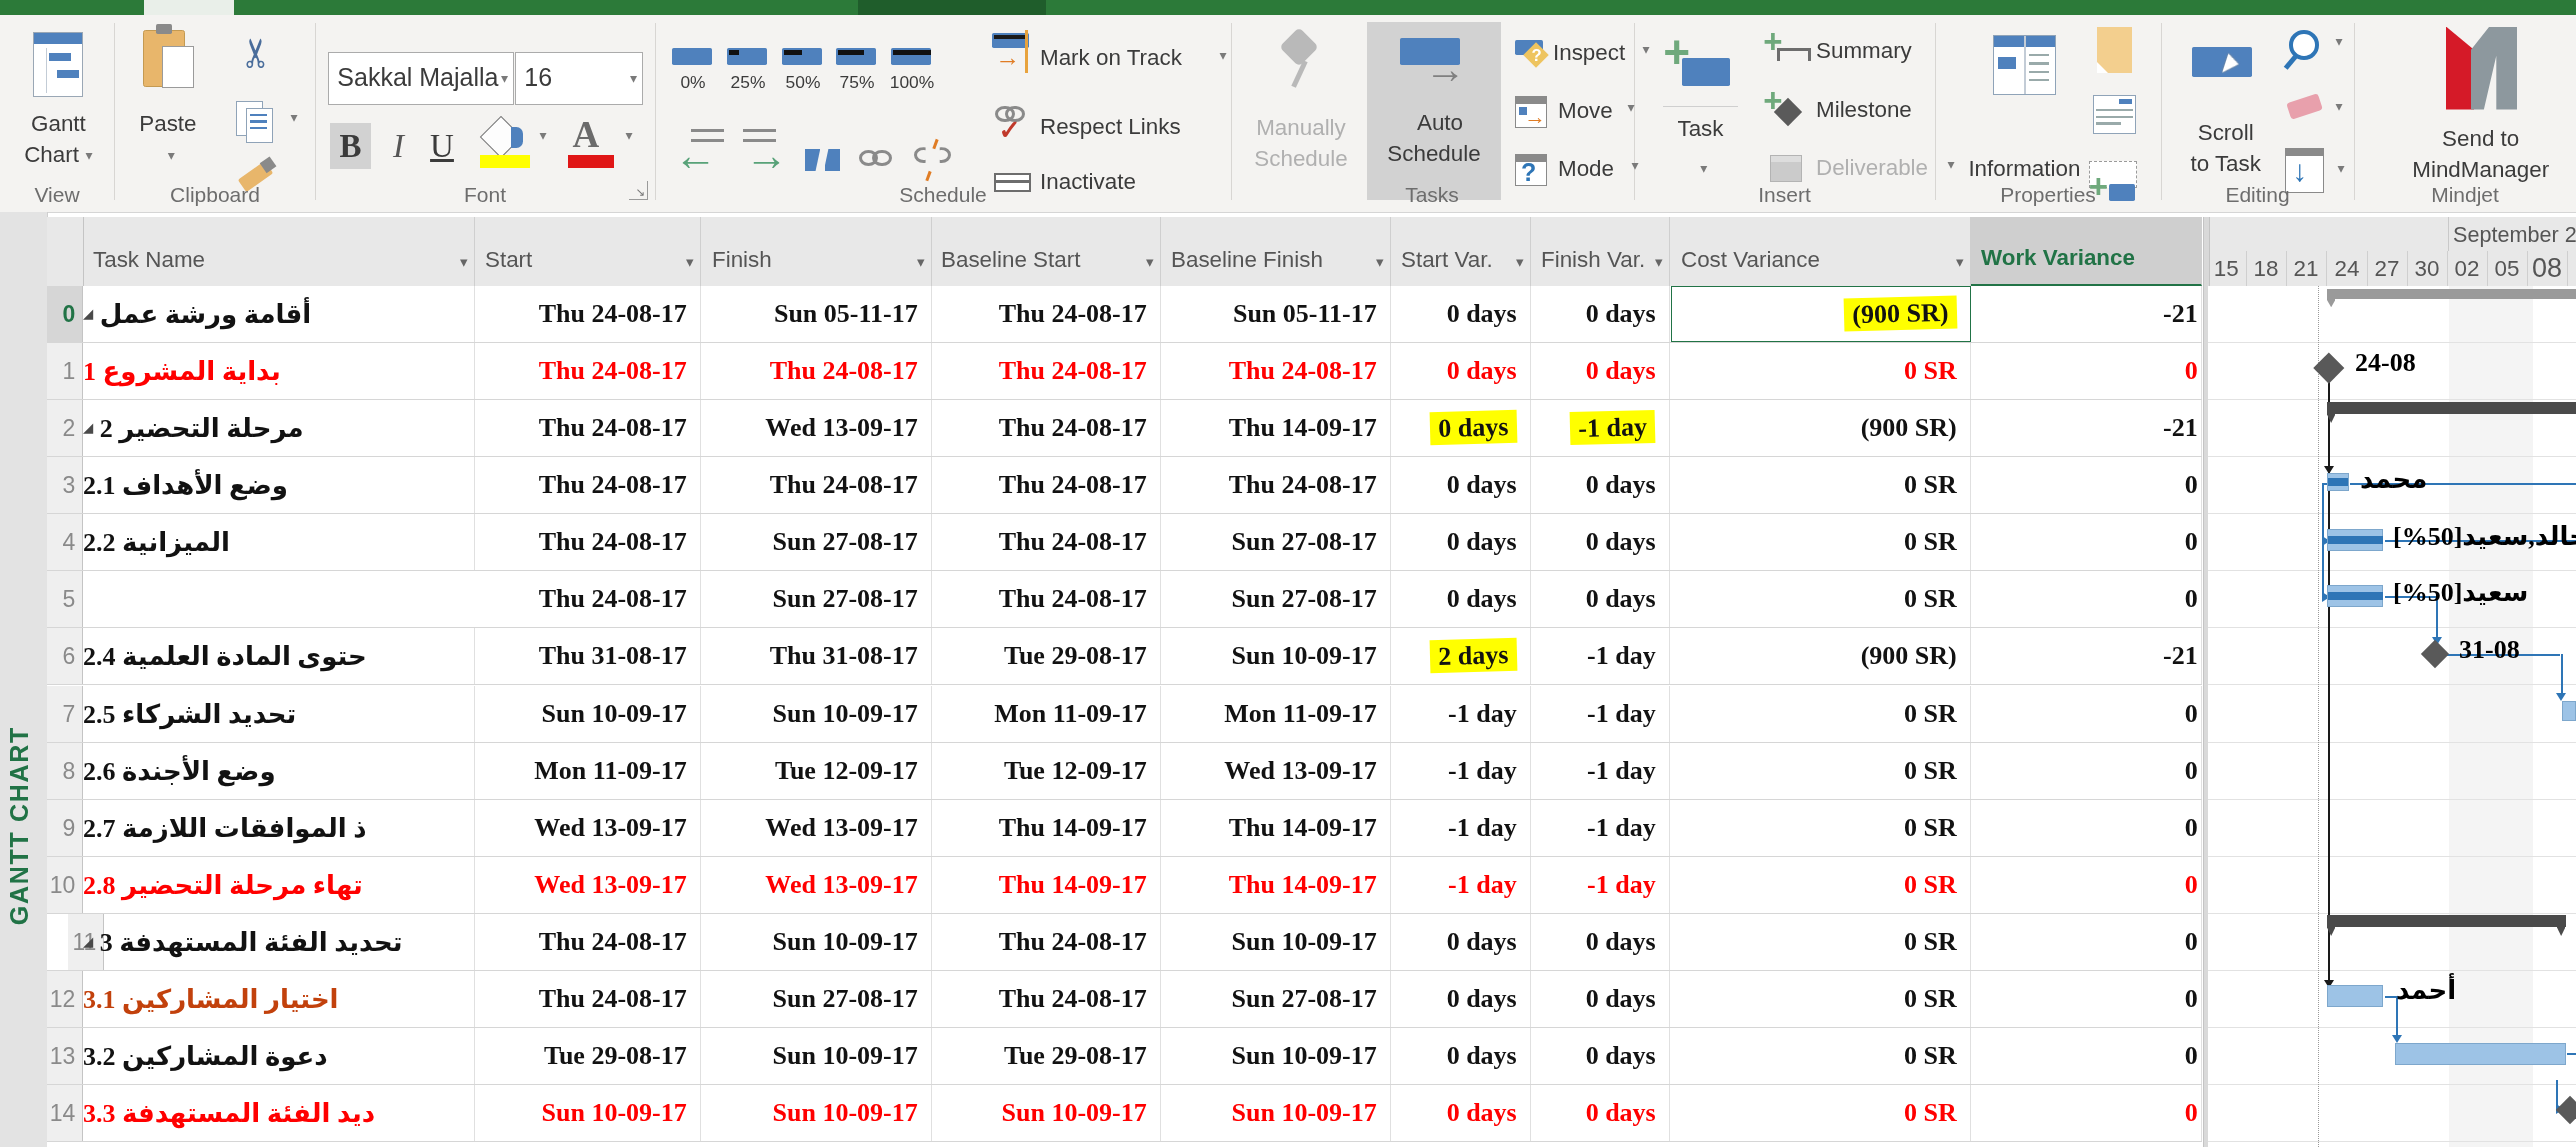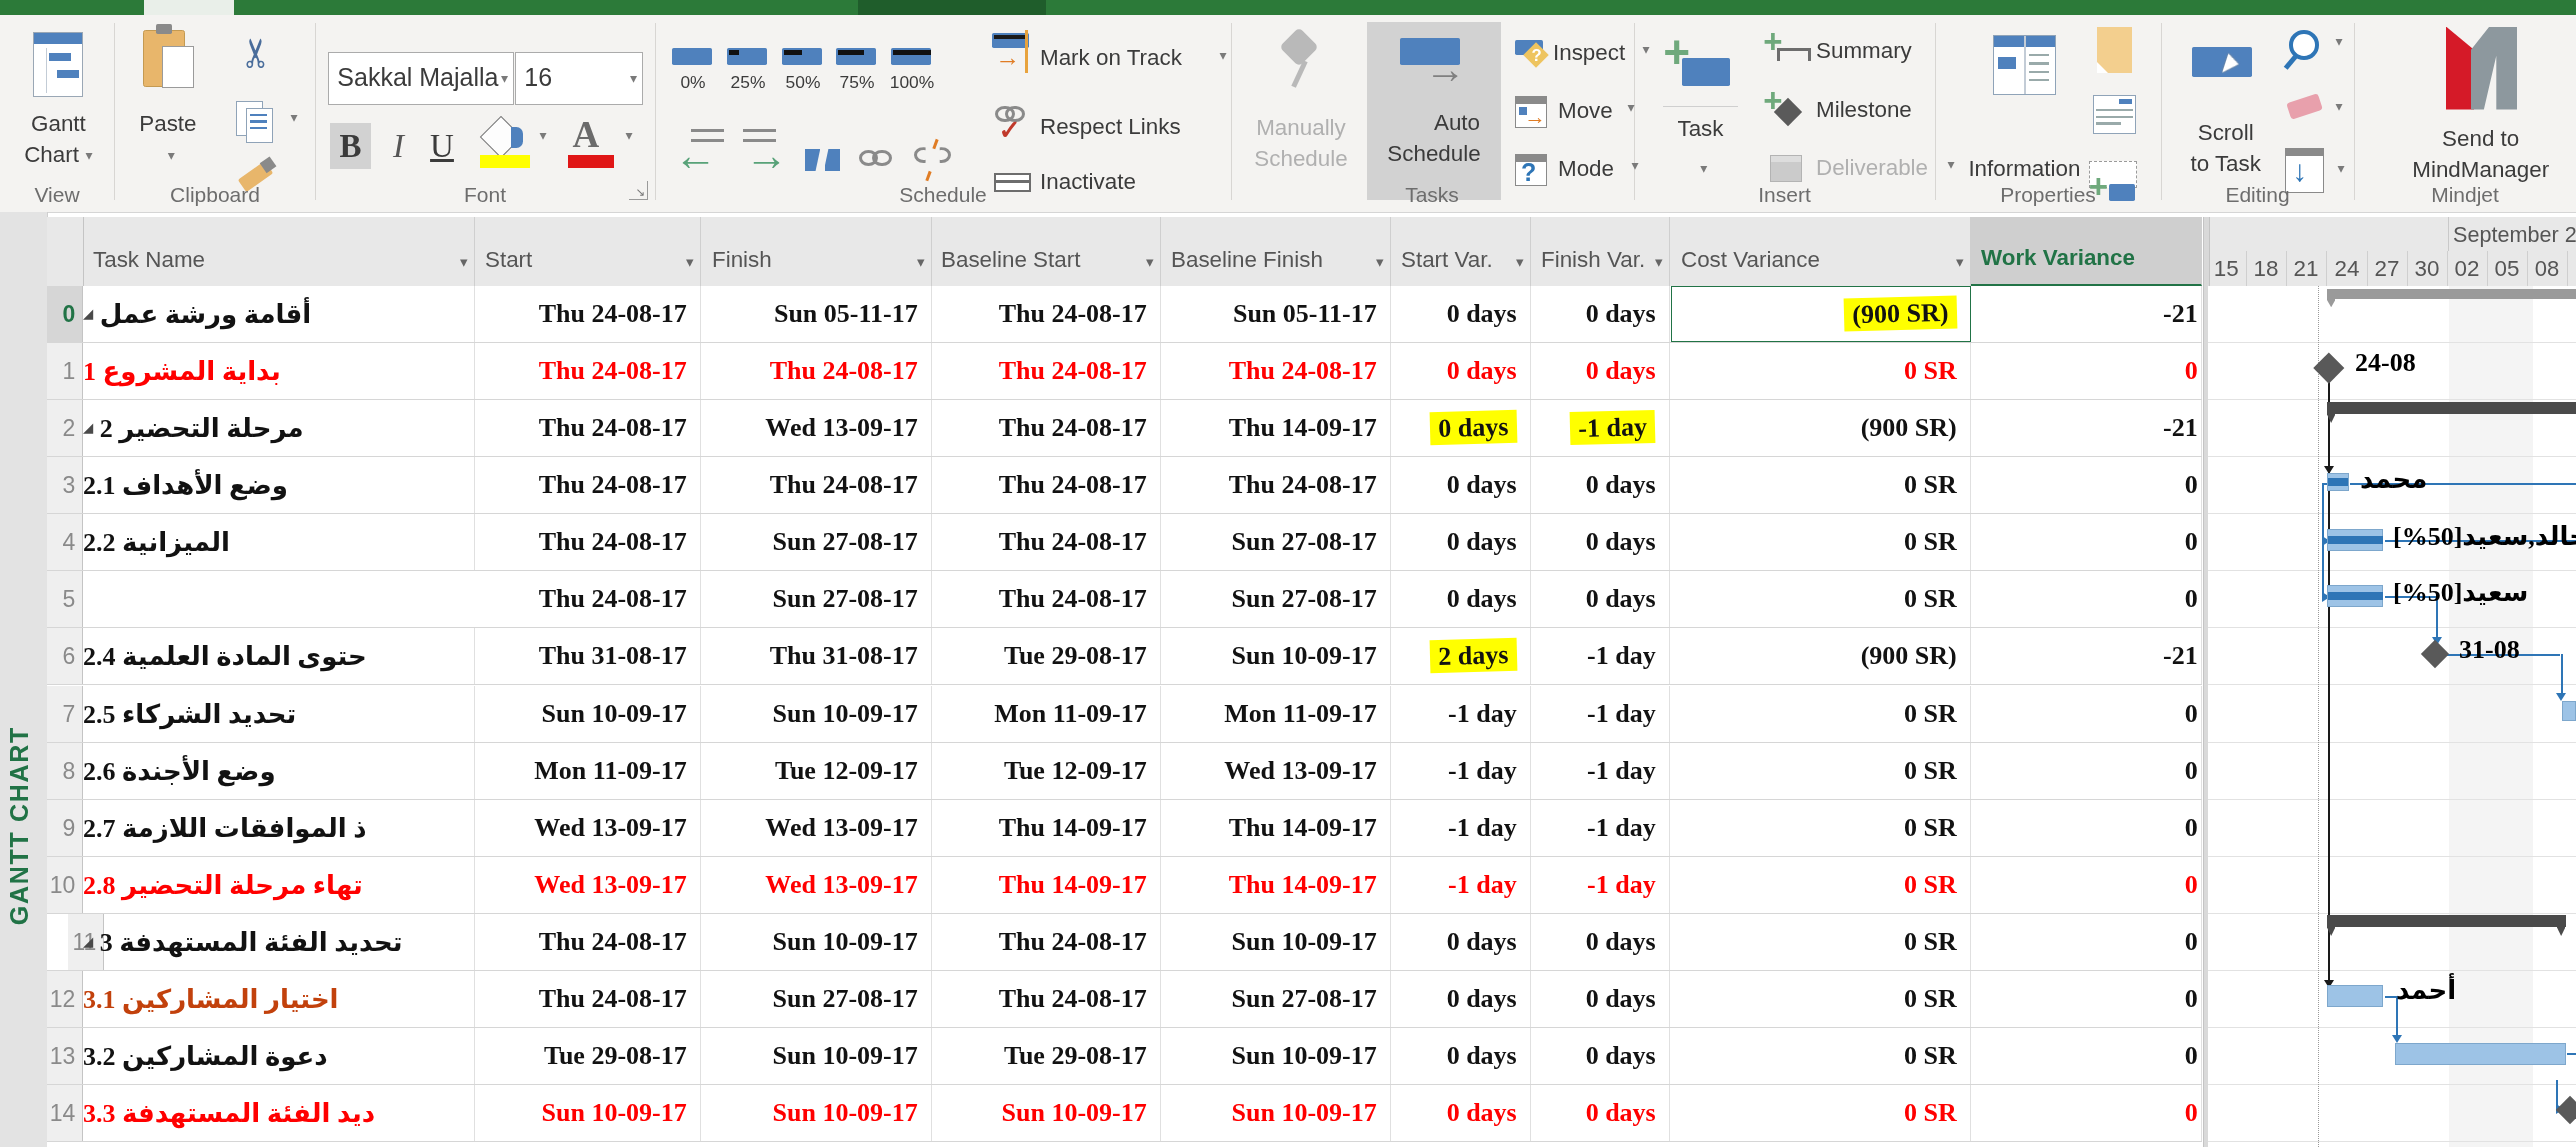--- a/index.html
+++ b/index.html
@@ -221,21 +221,21 @@
       <div class="abs" style="left:16.6px;top:30px;width:5px;height:28px;background:#b9b9b9;transform:rotate(25deg);"></div>
     </div>
     <div class="biglabel dis abs" style="left:0;top:85px;width:116px;">Manually</div>
     <div class="biglabel dis abs" style="left:0;top:116px;width:116px;">Schedule</div>
   </div>
   <div class="abs selbox" style="left:1367px;top:6.6px;width:134px;height:178px;">
     <div class="abs" style="left:33px;top:16.6px;width:66px;height:50px;">
       <div class="bluebar abs" style="left:0;top:0;width:60px;height:26.5px;"></div>
       <span class="abs" style="left:25px;top:8.3px;font-size:41px;font-weight:bold;color:#808080;">→</span>
     </div>
-    <div class="biglabel abs" style="left:0;top:85px;width:146px;margin-left:17px;">Auto</div>
+    <div class="biglabel abs" style="left:0;top:85px;width:146px;">Auto</div>
     <div class="biglabel abs" style="left:0;top:116px;width:134px;">Schedule</div>
   </div>
   <div class="abs" style="left:1515px;top:23px;width:116px;height:46px;">
     <div class="abs" style="left:0;top:1.7px;">
       <div class="bluebar abs" style="left:0;top:0;width:28px;height:15px;"></div>
       <div class="abs" style="left:11.6px;top:6.6px;width:18px;height:18px;background:#eec45f;transform:rotate(45deg);"></div>
       <span class="abs" style="left:16.6px;top:6.6px;font-size:16.6px;font-weight:bold;color:#fff;">?</span>
     </div>
     <span class="itm abs" style="left:38px;top:1.7px;">Inspect</span>
     <span class="dd abs" style="left:121px;top:3.3px;">▾</span>
@@ -408,21 +408,21 @@
   <span class="abs" style="left:245px;top:5px;font-size:21.6px;color:#555;white-space:nowrap;">September 20</span>
   <div id="ticks" class="abs" style="left:0;top:34px;width:368px;height:35px;">
       <div style="left: -1.7px; top: 0px; width: 40px; height: 35px; border-right: 0.8px solid rgb(207, 207, 207); display: flex; align-items: center; justify-content: center; font-size: 22.4px; color: rgb(85, 85, 85); position: absolute;">15</div>
       <div style="left: 38px; top: 0px; width: 40px; height: 35px; border-right: 0.8px solid rgb(207, 207, 207); display: flex; align-items: center; justify-content: center; font-size: 22.4px; color: rgb(85, 85, 85); position: absolute;">18</div>
       <div style="left: 78px; top: 0px; width: 40px; height: 35px; border-right: 0.8px solid rgb(207, 207, 207); display: flex; align-items: center; justify-content: center; font-size: 22.4px; color: rgb(85, 85, 85); position: absolute;">21</div>
       <div style="left: 119px; top: 0px; width: 40px; height: 35px; border-right: 0.8px solid rgb(207, 207, 207); display: flex; align-items: center; justify-content: center; font-size: 22.4px; color: rgb(85, 85, 85); position: absolute;">24</div>
       <div style="left: 159px; top: 0px; width: 40px; height: 35px; border-right: 0.8px solid rgb(207, 207, 207); display: flex; align-items: center; justify-content: center; font-size: 22.4px; color: rgb(85, 85, 85); position: absolute;">27</div>
       <div style="left: 199px; top: 0px; width: 40px; height: 35px; border-right: 0.8px solid rgb(207, 207, 207); display: flex; align-items: center; justify-content: center; font-size: 22.4px; color: rgb(85, 85, 85); position: absolute;">30</div>
       <div style="left: 239px; top: 0px; width: 40px; height: 35px; border-right: 0.8px solid rgb(207, 207, 207); display: flex; align-items: center; justify-content: center; font-size: 22.4px; color: rgb(85, 85, 85); position: absolute;">02</div>
       <div style="left: 279px; top: 0px; width: 40px; height: 35px; border-right: 0.8px solid rgb(207, 207, 207); display: flex; align-items: center; justify-content: center; font-size: 22.4px; color: rgb(85, 85, 85); position: absolute;">05</div>
-      <div style="left: 319px; top: 0px; width: 40px; height: 35px; border-right: 0.8px solid rgb(207, 207, 207); display: flex; align-items: center; justify-content: center; font-size: 22px; color: rgb(85, 85, 85); position: absolute;">08</div>
+      <div style="left: 319px; top: 0px; width: 40px; height: 35px; border-right: 0.8px solid rgb(207, 207, 207); display: flex; align-items: center; justify-content: center; font-size: 27px; color: rgb(85, 85, 85); position: absolute;">08</div>
     </div>
 </div>
 
 <div class="abs" style="left:2203px;top:217px;width:5px;bottom:0;background:#d9d9d9;border-left:0.8px solid #c4c4c4;border-right:0.8px solid #c4c4c4;"></div>
 
 <div class="abs gridfont" id="tbody" style="left:47px;top:286px;width:2155px;height:861px;overflow:hidden;background:#fff;">
     <div class="row" style="top: 0px; height: 57px; position: absolute;">
       <div class="cell idcell" style="left: 0px; width: 36px; position: absolute; background: rgb(214, 214, 214); color: rgb(33, 115, 70); font-weight: bold;">0</div>
       <div class="cell" dir="rtl" style="left: 36px; width: 392px; color: rgb(18, 18, 18); font-weight: 700; padding-right: 8.3px; position: absolute;">
         <span>أقامة ورشة عمل</span>

